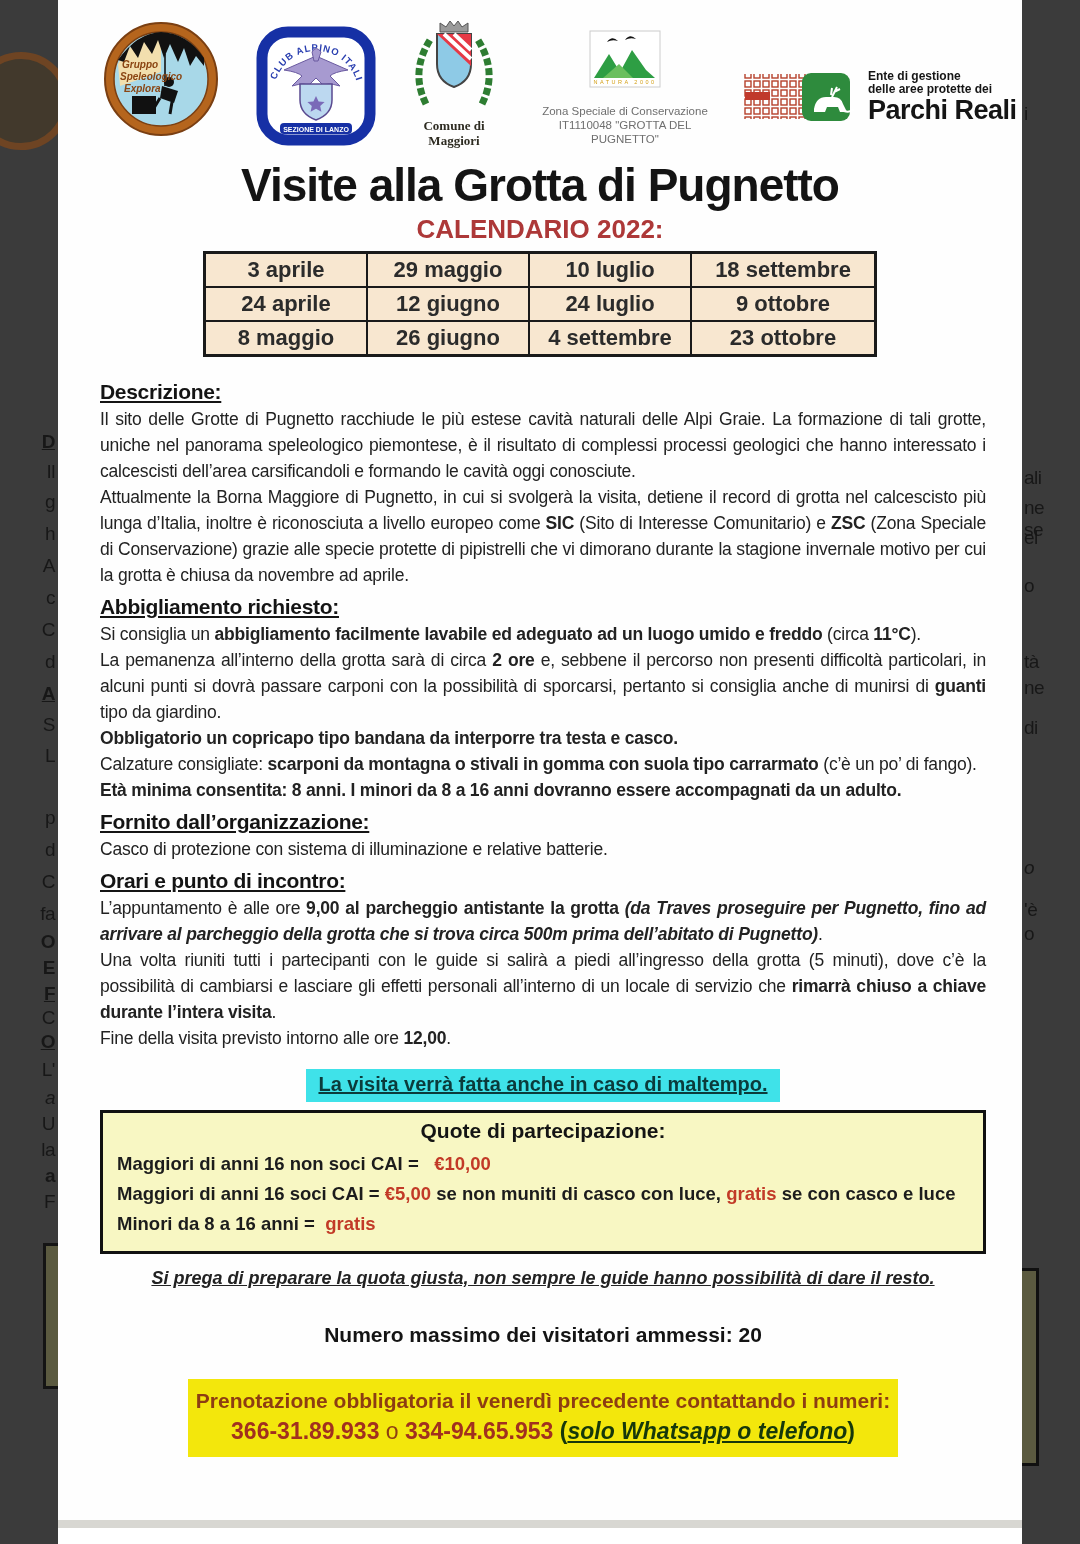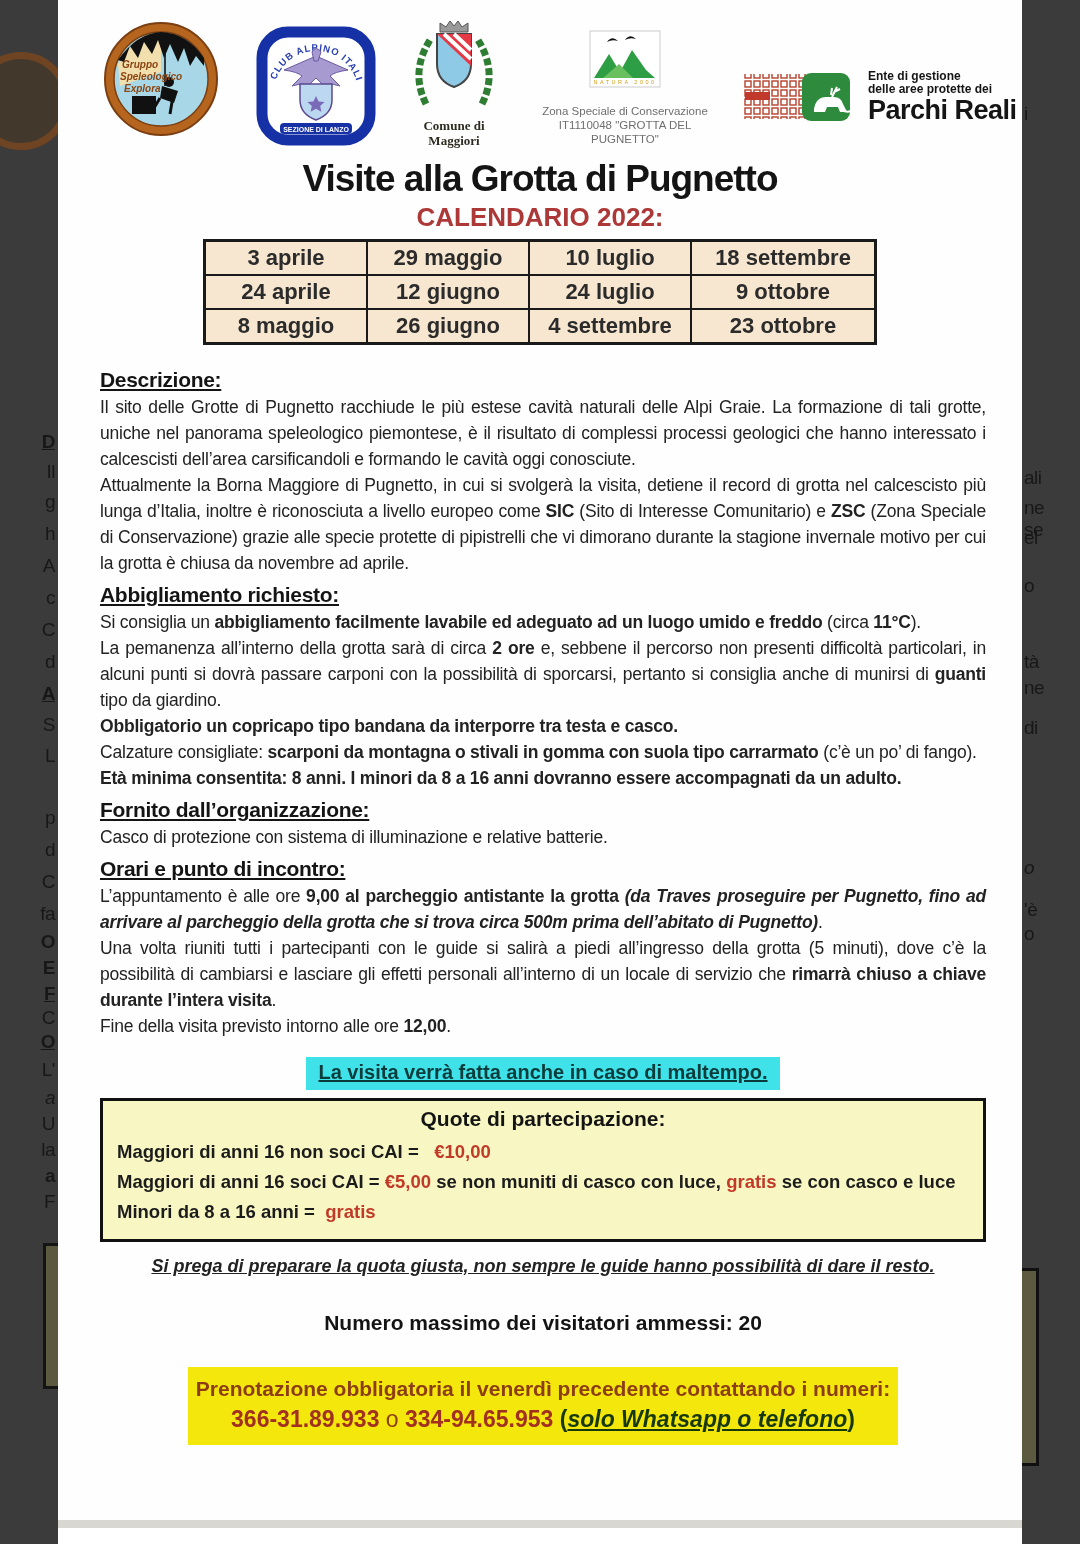--- a/index.html
+++ b/index.html
@@ -38,21 +38,21 @@
     line-height:15px;color:#2e2c22;margin-top:0;}
   .logo-natura{margin-left:26px;margin-top:14px;width:190px;text-align:center;}
   .natura-caption{font-size:11.5px;line-height:14px;color:#6f6f6f;margin-top:4px;}
   .logo-parchi{margin-left:24px;margin-top:54px;display:flex;align-items:center;}
   .parchi-text{margin-left:8px;color:#151515;}
   .parchi-l1{font-size:12px;font-weight:bold;line-height:13px;}
   .parchi-l2{font-size:12px;font-weight:bold;line-height:13px;}
   .parchi-l3{font-size:27px;font-weight:bold;letter-spacing:-.5px;line-height:28px;}
 
   
-  .title{margin:10px 5px 2px;text-align:center;font-size:37px;font-weight:bold;
+  .title{margin:10px 5px 2px;text-align:center;font-size:46px;font-weight:bold;
     letter-spacing:-1px;color:#141414;}
   .cal-title{text-align:center;font-size:26px;font-weight:bold;color:#ad3838;margin:2px 0 6px;}
   table.cal{border-collapse:collapse;margin:0 auto;border:3px solid #1a1a1a;}
   table.cal td{
     border:2px solid #1a1a1a;background:#f8e7d0;width:156px;height:32px;
     text-align:center;font-size:22px;font-weight:600;color:#2b2b2b;padding:0 2px;
   }
   table.cal td.c4{width:178px;}
 
   

